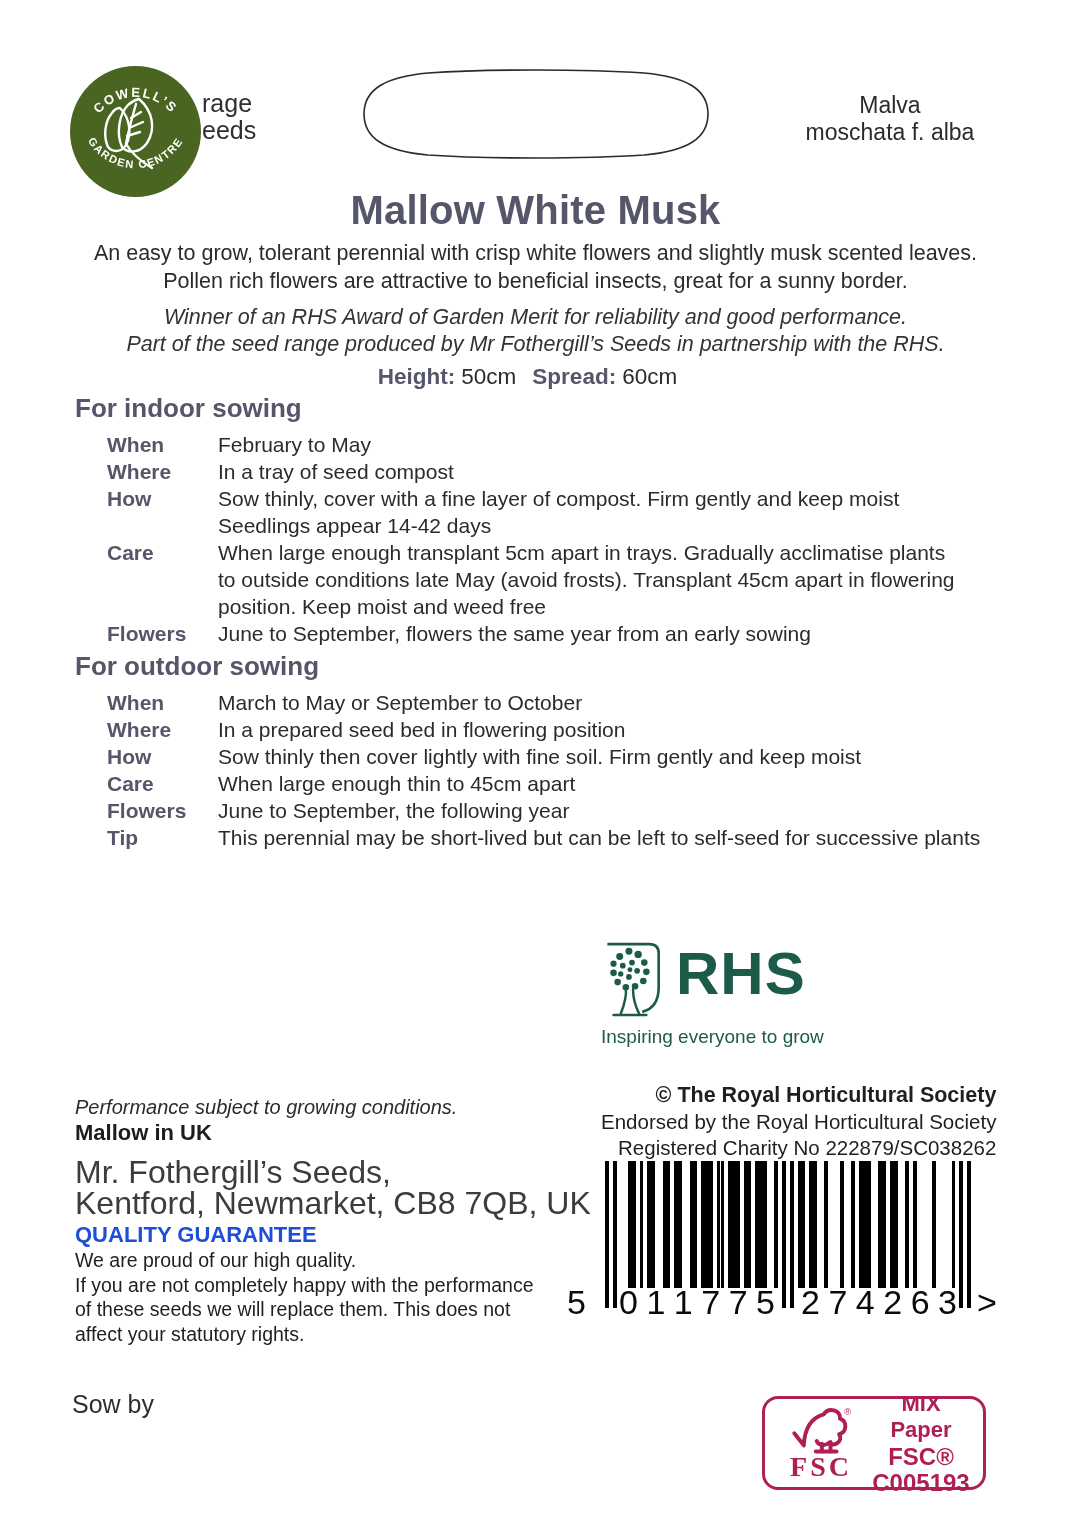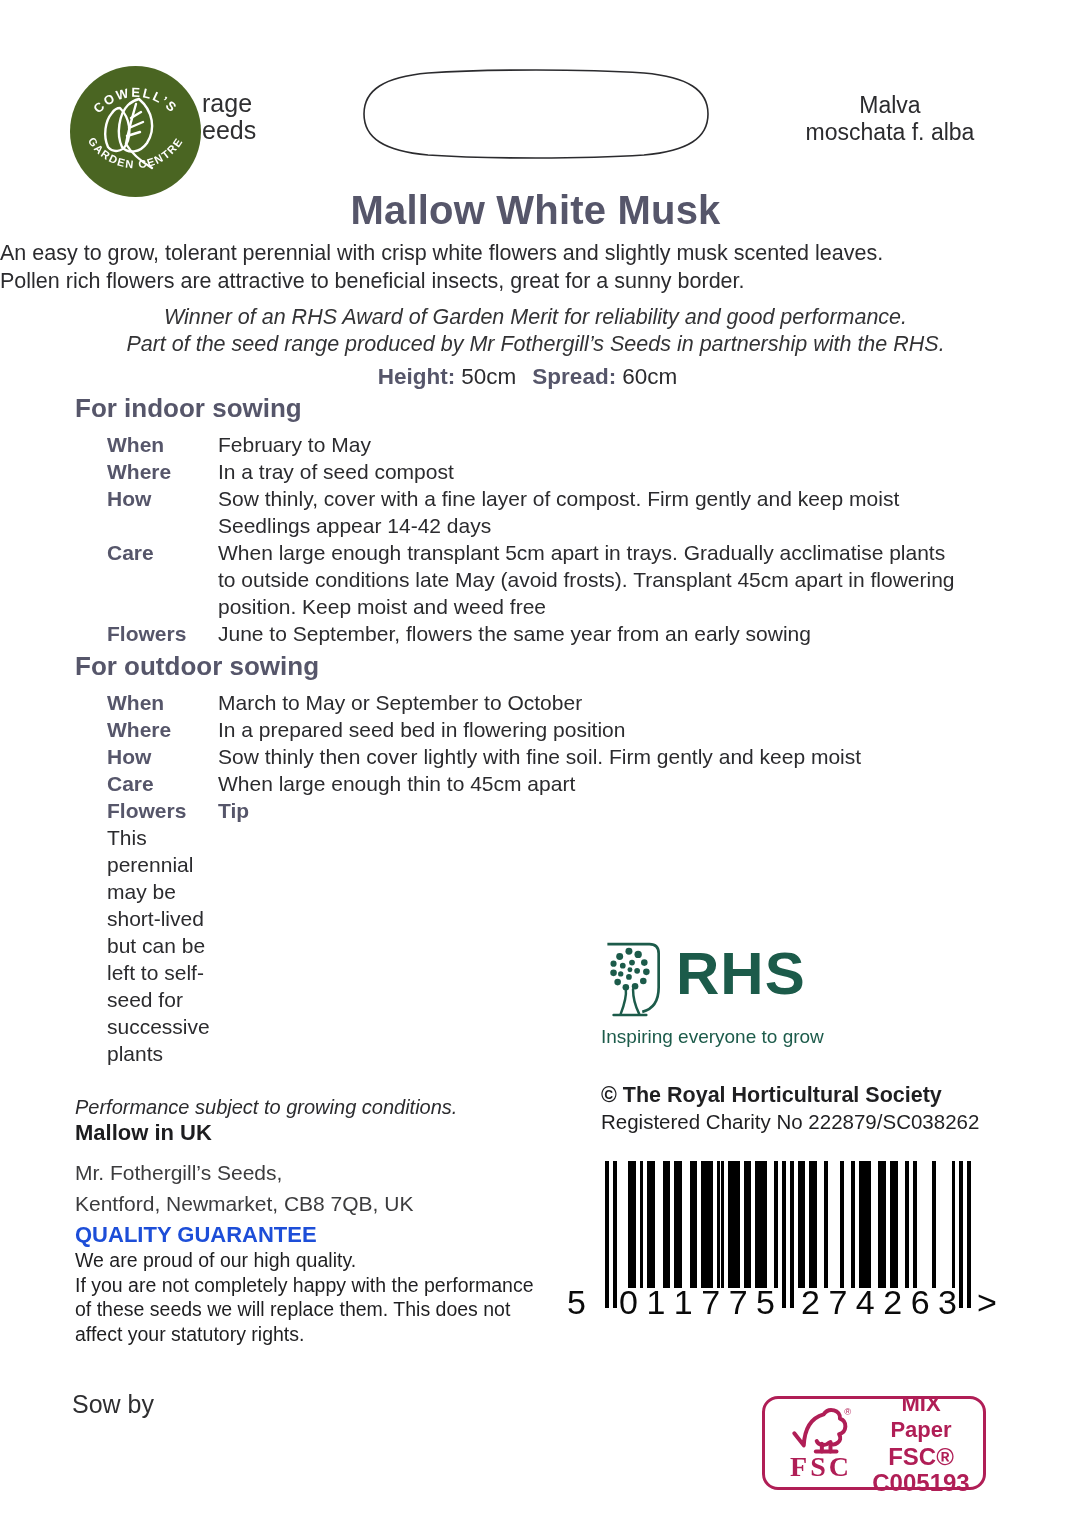--- a/index.html
+++ b/index.html
@@ -8,21 +8,21 @@
 
   
   .obscured{position:absolute;left:202px;top:90px;font-size:25px;line-height:27px;color:#2f2f31;}
   .gc-logo{position:absolute;left:70px;top:66px;width:131px;height:131px;}
   .variety-box{position:absolute;left:358px;top:68px;width:356px;height:92px;}
   .latin{position:absolute;left:770px;top:92px;width:240px;text-align:center;
          font-size:23px;line-height:27px;color:#2b2b2e;}
 
   .title{position:absolute;left:0;right:0;top:188px;margin:0;text-align:center;
          font-size:40px;font-weight:bold;color:#56566a;letter-spacing:0.2px;}
-  .desc{position:absolute;left:0;right:0;top:240px;margin:0;text-align:left;
+  .desc{position:absolute;left:0;right:0;top:240px;margin:0;text-align:center;
         font-size:21.5px;line-height:27.5px;white-space:pre-line;color:#2b2b2e;}
   .award{position:absolute;left:0;right:0;top:304px;margin:0;text-align:center;
          font-style:italic;font-size:21.5px;line-height:27px;white-space:pre-line;color:#333335;}
   .hs{position:absolute;left:0;right:0;top:364px;margin:0;text-align:center;font-size:22.5px;}
   .hs b{color:#56566a;margin-right:6px;}
   .hs span{margin-right:16px;}
 
   .section-heading{position:absolute;left:75px;margin:0;font-size:26px;font-weight:bold;color:#56566a;}
   #indoor-heading{top:393px;}
   #outdoor-heading{top:651px;}
@@ -31,27 +31,27 @@
   #indoor-rows{top:431px;}
   #outdoor-rows{top:689px;}
   .rows .lbl{font-weight:bold;color:#56566a;}
   .rows .val{white-space:pre-line;color:#2b2b2e;}
 
   
   .rhs-logo-svg{position:absolute;left:601px;top:938px;width:62px;height:80px;}
   .rhs-acronym{position:absolute;left:676px;top:944px;font-size:60px;line-height:60px;
                font-weight:bold;color:#1c5b4a;letter-spacing:1px;}
   .rhs-tagline{position:absolute;left:601px;top:1026px;font-size:19px;color:#1c5b4a;}
-  .rhs-copy{position:absolute;left:601px;top:1082px;font-size:20.5px;line-height:26.5px;color:#1f1f21;}
+  .rhs-copy{position:absolute;left:601px;top:1082px;font-size:20.5px;line-height:26.5px;color:#1f1f21;text-align:right;}
   .rhs-copy .c1{font-weight:bold;font-size:21.5px;}
 
   
   .perf{position:absolute;left:75px;top:1096px;font-style:italic;font-size:20px;color:#2b2b2e;}
   .packed{position:absolute;left:75px;top:1120px;font-weight:bold;font-size:22px;color:#1d1d1f;}
-  .address{position:absolute;left:75px;top:1157px;font-size:21px;line-height:31px;
+  .address{position:absolute;left:75px;top:1157px;font-size:32px;line-height:31px;
            color:#3c3c3e;white-space:pre-line;}
   .qg-h{position:absolute;left:75px;top:1222px;font-size:22px;font-weight:bold;color:#1d4ed8;}
   .qg-t{position:absolute;left:75px;top:1248px;font-size:19.5px;line-height:24.5px;
         white-space:pre-line;color:#1f1f21;}
 
   
   .barcode{position:absolute;left:605px;top:1161px;width:400px;height:168px;}
   #barcode-bars{position:absolute;left:0;top:0;width:366px;height:148px;}
   #barcode-bars div{position:absolute;top:0;background:#000;}
   .bc-digit{position:absolute;top:122px;font-size:34px;color:#0a0a0a;}
@@ -146,20 +146,21 @@
   <div class="rows" id="outdoor-rows">
     <div class="lbl">When</div>
     <div class="val">March to May or September to October</div>
     <div class="lbl">Where</div>
     <div class="val">In a prepared seed bed in flowering position</div>
     <div class="lbl">How</div>
     <div class="val">Sow thinly then cover lightly with fine soil. Firm gently and keep moist</div>
     <div class="lbl">Care</div>
     <div class="val">When large enough thin to 45cm apart</div>
     <div class="lbl">Flowers</div>
+    <div class="val">June to September, the following year</div>
     <div class="lbl">Tip</div>
     <div class="val">This perennial may be short-lived but can be left to self-seed for successive plants</div>
   </div>
 
   <svg class="rhs-logo-svg" viewBox="0 0 60 78">
     <path d="M6,6 H47 Q56,6 56,15 V48 Q56,68 40,72" fill="none" stroke="#1c5b4a" stroke-width="2.6"></path>
     <g fill="#1c5b4a">
       <circle cx="18" cy="18" r="3.4"></circle>
         <circle cx="27" cy="13" r="3.4"></circle>
       <circle cx="36" cy="16" r="3.6"></circle>
@@ -182,20 +183,21 @@
       <path d="M24,50 C25,58 22,66 19,74"></path>
       <path d="M31,50 C31,60 34,68 37,74"></path>
       <path d="M12,75 H44"></path>
     </g>
   </svg>
   <div class="rhs-acronym">RHS</div>
   <div class="rhs-tagline">Inspiring everyone to grow</div>
 
   <div class="rhs-copy">
     <div class="c1">© The Royal Horticultural Society</div>
+    <div>Endorsed by the Royal Horticultural Society</div>
     <div>Registered Charity No 222879/SC038262</div>
   </div>
 
   <div class="perf">Performance subject to growing conditions.</div>
   <div class="packed">Mallow in UK</div>
   <div class="address">Mr. Fothergill’s Seeds,
 Kentford, Newmarket, CB8 7QB, UK</div>
   <div class="qg-h">QUALITY GUARANTEE</div>
   <div class="qg-t">We are proud of our high quality.
 If you are not completely happy with the performance

